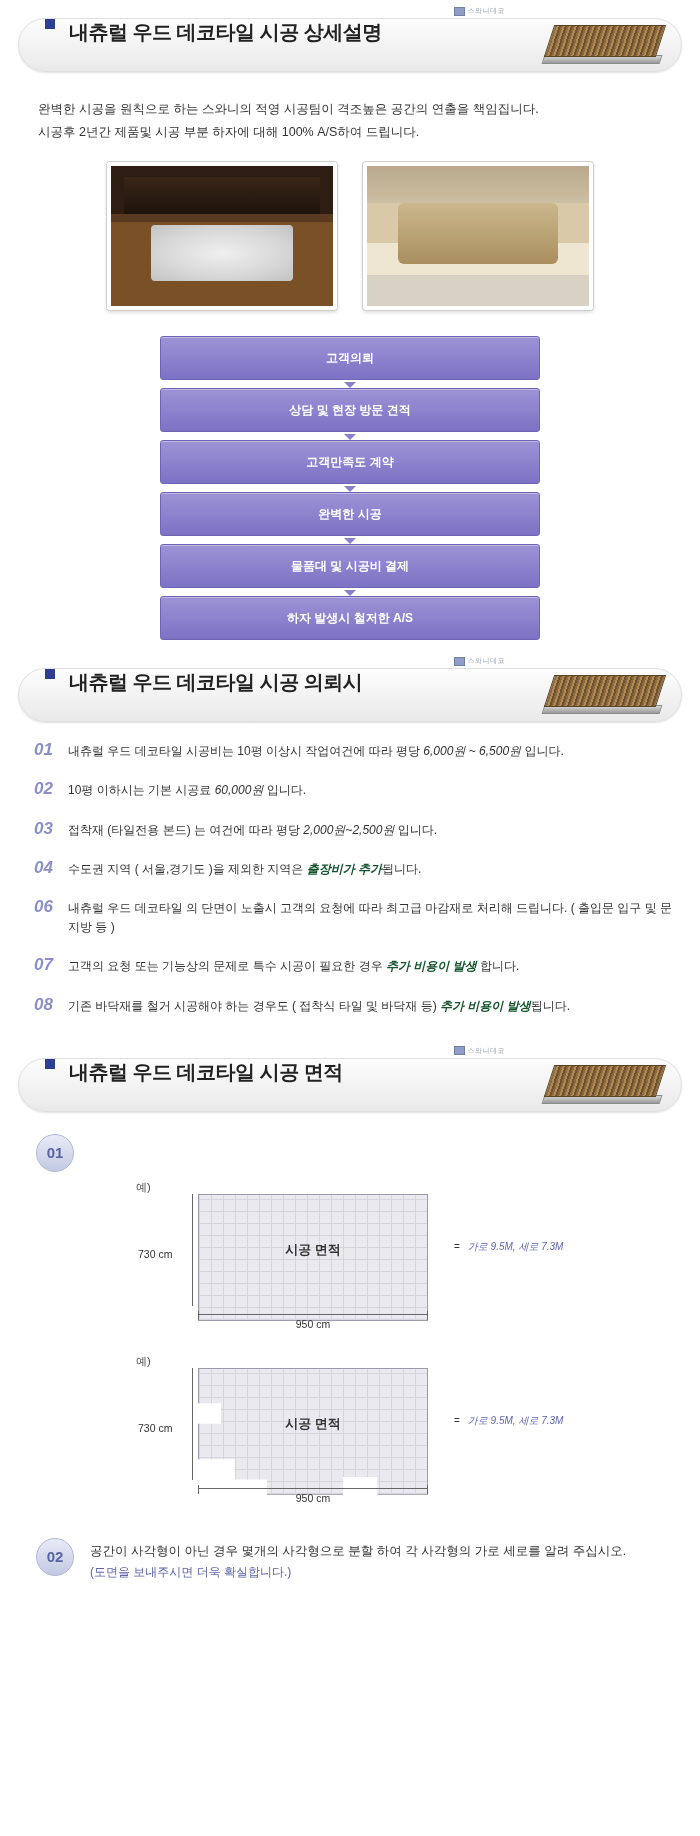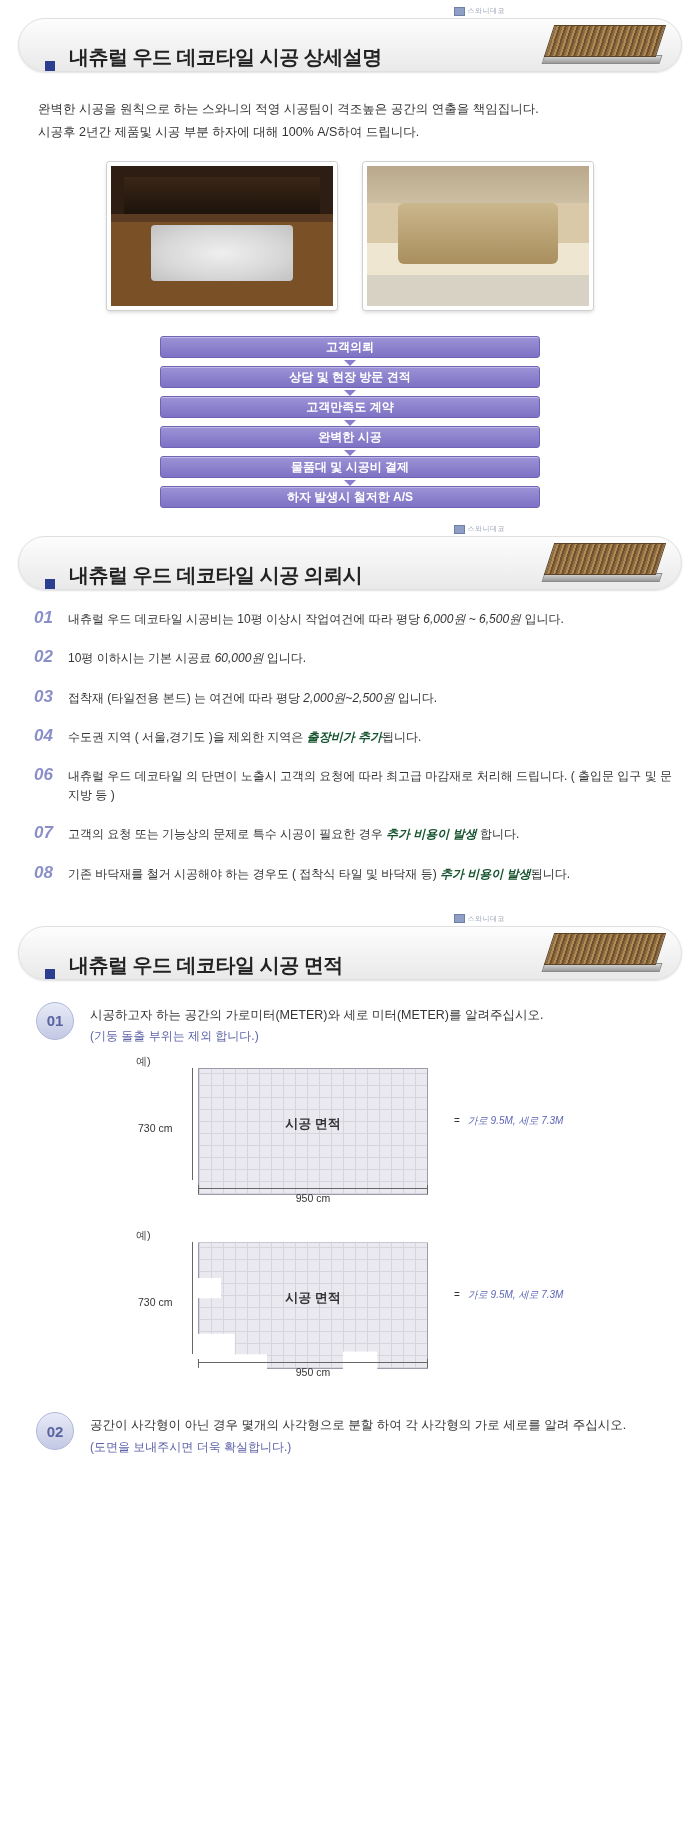--- a/index.html
+++ b/index.html
@@ -23,21 +23,21 @@
 
   
   .title-bar {
     position: relative;
     margin: 0 18px;
     height: 54px;
     border-radius: 27px;
     background: linear-gradient(#fdfdfd, #e9e9e9);
     border: 1px solid #e0e0e0;
     box-shadow: 0 1px 2px rgba(0,0,0,.12);
-    display: flex; align-items: flex-end;
+    display: flex; align-items: flex-start;
   }
   .title-bar .sq {
     width: 10px; height: 10px; background: #2c3e8f; margin-left: 26px; margin-right: 14px;
   }
   .title-bar h2 {
     font-size: 20px; font-weight: bold; color: #222; letter-spacing: -0.5px;
   }
   .tile-art {
     position: absolute; right: 16px; top: 6px;
     width: 122px; height: 42px;
@@ -91,21 +91,21 @@
     border-radius: 6px;
   }
   .photo.bed:before {
     content:""; position:absolute; left:0; top:0; width:100%; height:26%;
     background: linear-gradient(#b9a88c,#cdbfa3);
   }
 
   
   .flow { width: 380px; margin: 0 auto 10px auto; }
   .flow .step {
-    height: 22px; margin-bottom: 8px; border-radius: 3px;
+    height: 44px; margin-bottom: 8px; border-radius: 3px;
     background: linear-gradient(#9d93d6, #7d71c4);
     border: 1px solid #6f63b5;
     color: #fff; font-size: 12px; font-weight: bold;
     display: flex; align-items: center; justify-content: center;
     position: relative;
     box-shadow: inset 0 1px 0 rgba(255,255,255,.35);
   }
   .flow .step:not(:last-child):after {
     content: ""; position: absolute; bottom: -9px; left: 50%; margin-left: -6px;
     width: 0; height: 0; border-left: 6px solid transparent;
@@ -293,24 +293,20 @@
     <h2>내츄럴 우드 데코타일 시공 면적</h2>
     <span class="tile-art">
       <span class="side"></span>
         <span class="face"></span>
     </span>
   </div>
 
   <div class="area-block">
     <div class="circ-row">
       <div class="circle-num">01</div>
-      <div class="body">
-        <div class="l1">시공하고자 하는 공간의 가로미터(METER)와 세로 미터(METER)를 알려주십시오.</div>
-        <div class="l2">(기둥 돌출 부위는 제외 합니다.)</div>
-      </div>
     </div>
 
     <div class="diagram-wrap">
 
       <div class="diagram">
         <span class="diag-ex">예)</span>
         <span class="diag-vlabel">730 cm</span>
         <span class="vbar"></span>
         <div class="grid-box">
           <div class="grid-label">시공 면적</div>

